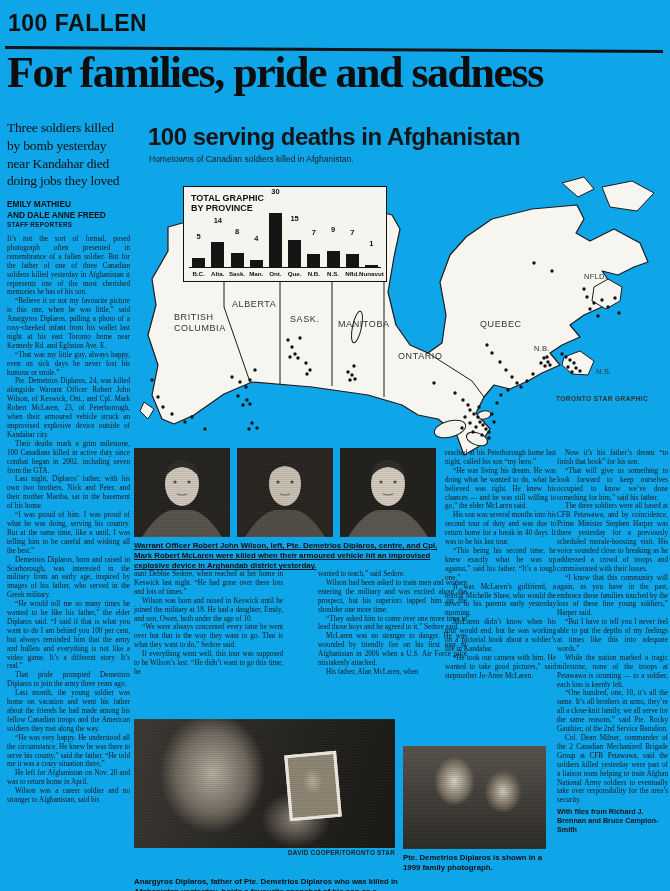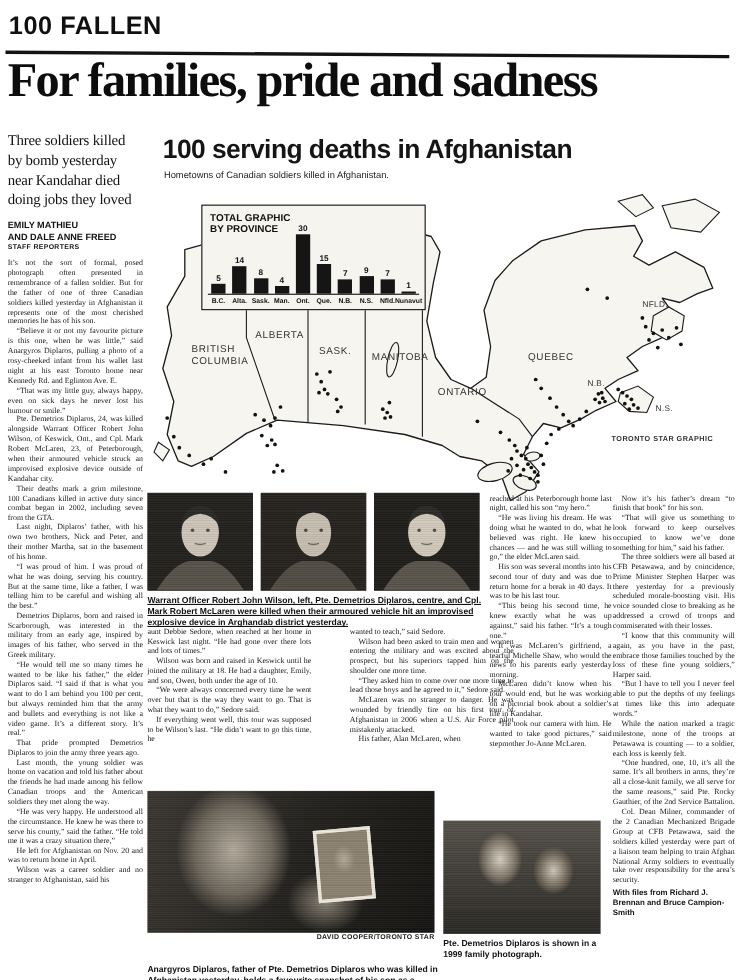--- a/index.html
+++ b/index.html
@@ -1,16 +1,16 @@
 <!DOCTYPE html>
 <html><head>
 <meta charset="utf-8">
 <style>
   html,body{margin:0;padding:0;background:#888;}
-  #page{position:relative;width:670px;height:891px;background:#ffffff;overflow:hidden;
+  #page{position:relative;width:670px;height:891px;background:#0ea5e9;overflow:hidden;
         color:#161616;font-family:"Liberation Serif",serif;}
   
   .kicker{position:absolute;left:8px;top:10px;font:800 23px "Liberation Sans",sans-serif;
           letter-spacing:.5px;color:#101010;}
   .kicker-rule{position:absolute;left:5px;top:46px;width:658px;height:3px;background:#141414;
           transform:rotate(.35deg);transform-origin:left center;}
   .headline{position:absolute;left:7px;top:50px;width:660px;margin:0;
           font:700 44px/1.05 "Liberation Serif",serif;letter-spacing:-1.5px;color:#0d0d0d;}
   
   .leftcol{position:absolute;left:7px;top:119px;width:123px;}
@@ -31,21 +31,21 @@
   .plabel-sm{font-size:7.5px;letter-spacing:.3px;}
   .gcredit{font-size:6.6px;font-weight:700;letter-spacing:.4px;fill:#222;}
   
   .chart-box{position:absolute;left:183px;top:186px;width:202px;height:94px;background:#f6f4ee;
           border:1.5px solid #111;z-index:2;}
   .chart-title{position:absolute;left:7px;top:6px;width:86px;
           font:700 9px/1.15 "Liberation Sans",sans-serif;color:#111;}
   .bars{position:absolute;left:5px;right:5px;bottom:13px;height:68px;display:flex;
           align-items:flex-end;justify-content:space-between;border-bottom:1.3px solid #111;}
   .bgroup{position:relative;flex:1;display:flex;flex-direction:column;align-items:center;}
-  .bval{font:700 7.5px "Liberation Sans",sans-serif;margin-bottom:1px;color:#111;}
+  .bval{font:700 7.5px "Liberation Sans",sans-serif;margin-bottom:17px;color:#111;}
   .bbar{width:13px;background:#151515;}
   .bcat{position:absolute;top:100%;margin-top:3px;font:700 6.2px "Liberation Sans",sans-serif;
           white-space:nowrap;color:#111;}
   
   .portraits{position:absolute;left:134px;top:448px;display:flex;gap:7px;z-index:3;}
   .portrait{position:relative;width:96px;height:89px;background:#23211e;overflow:hidden;}
   .photo-grain::after{content:"";position:absolute;inset:0;
           background:repeating-linear-gradient(0deg,rgba(255,255,255,.035) 0 1px,rgba(0,0,0,.06) 1px 2px);}
   
   .cap{font:700 7.8px/1.3 "Liberation Sans",sans-serif;color:#101010;}
@@ -91,25 +91,25 @@
       <div>AND DALE ANNE FREED</div>
     </div>
     <div class="role">STAFF REPORTERS</div>
     <div class="body-col">
         <p class="noind">It’s not the sort of formal, posed photograph often presented in remembrance of a fallen soldier. But for the father of one of three Canadian soldiers killed yesterday in Afghanistan it represents one of the most cherished memories he has of his son.</p>
         <p>“Believe it or not my favourite picture is this one, when he was little,” said Anargyros Diplaros, pulling a photo of a rosy-cheeked infant from his wallet last night at his east Toronto home near Kennedy Rd. and Eglinton Ave. E.</p>
         <p>“That was my little guy, always happy, even on sick days he never lost his humour or smile.”</p>
         <p>Pte. Demetrios Diplaros, 24, was killed alongside Warrant Officer Robert John Wilson, of Keswick, Ont., and Cpl. Mark Robert McLaren, 23, of Peterborough, when their armoured vehicle struck an improvised explosive device outside of Kandahar city.</p>
         <p>Their deaths mark a grim milestone, 100 Canadians killed in active duty since combat began in 2002, including seven from the GTA.</p>
         <p>Last night, Diplaros’ father, with his own two brothers, Nick and Peter, and their mother Martha, sat in the basement of his home.</p>
-        <p>“I was proud of him. I was proud of what he was doing, serving his country. But at the same time, like a father, I was telling him to be careful and wishing all the best.”</p>
+        <p>“I was proud of him. I was proud of what he was doing, serving his country. But at the same time, like a until, I was telling him to be careful and wishing all the best.”</p>
         <p>Demetrios Diplaros, born and raised in Scarborough, was interested in the military from an early age, inspired by images of his father, who served in the Greek military.</p>
         <p>“He would tell me so many times he wanted to be like his father,” the elder Diplaros said. “I said if that is what you want to do I am behind you 100 per cent, but always reminded him that the army and bullets and everything is not like a video game. It’s a different story. It’s real.”</p>
         <p>That pride prompted Demetrios Diplaros to join the army three years ago.</p>
-        <p>Last month, the young soldier was home on vacation and told his father about the friends he had made among his fellow Canadian troops and the American soldiers they met along the way.</p>
+        <p>Last month, the young soldier was home on vacation and went his father about the friends he had made among his fellow Canadian troops and the American soldiers they met along the way.</p>
         <p>“He was very happy. He understood all the circumstance. He knew he was there to serve his county,” said the father. “He told me it was a crazy situation there,”</p>
         <p>He left for Afghanistan on Nov. 20 and was to return home in April.</p>
         <p>Wilson was a career soldier and no stranger to Afghanistan, said his</p>
       </div>
   </div>
 
   <div class="gtitle">100 serving deaths in Afghanistan</div>
   <div class="gsub">Hometowns of Canadian soldiers killed in Afghanistan.</div>
 
   <svg class="map" viewBox="0 0 536 290">

